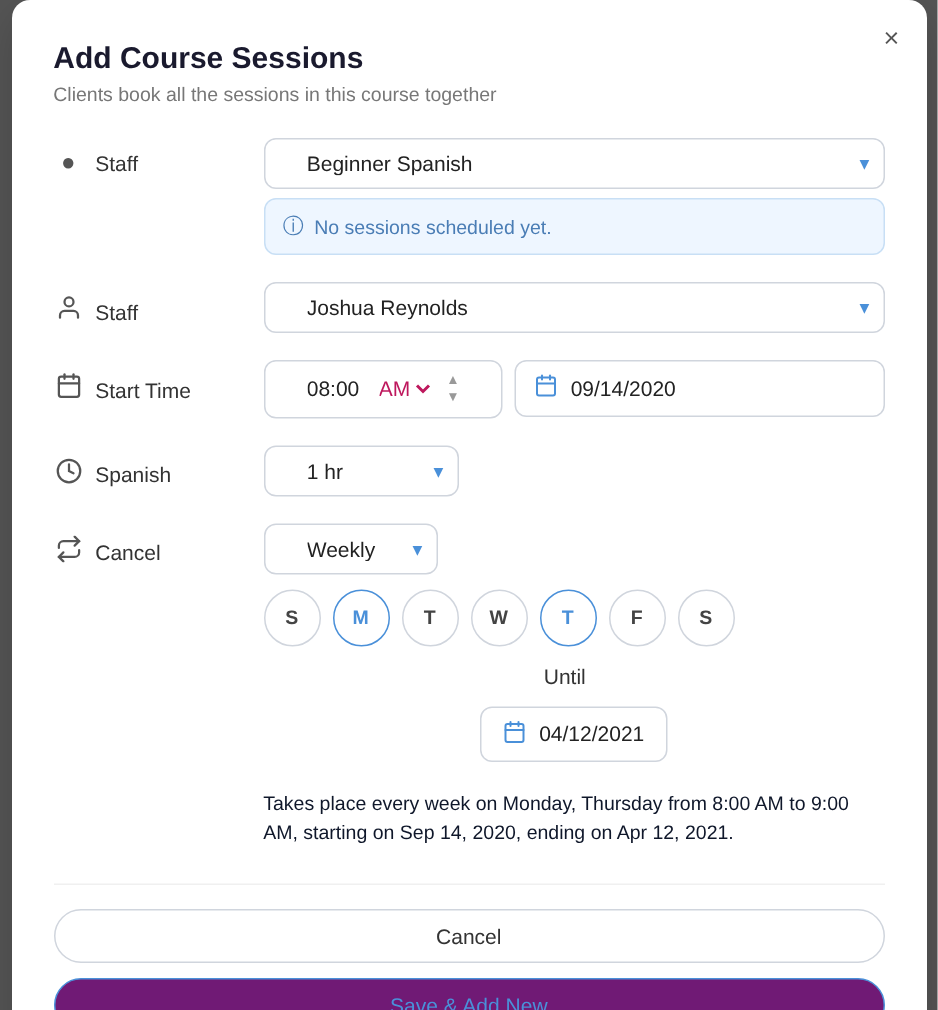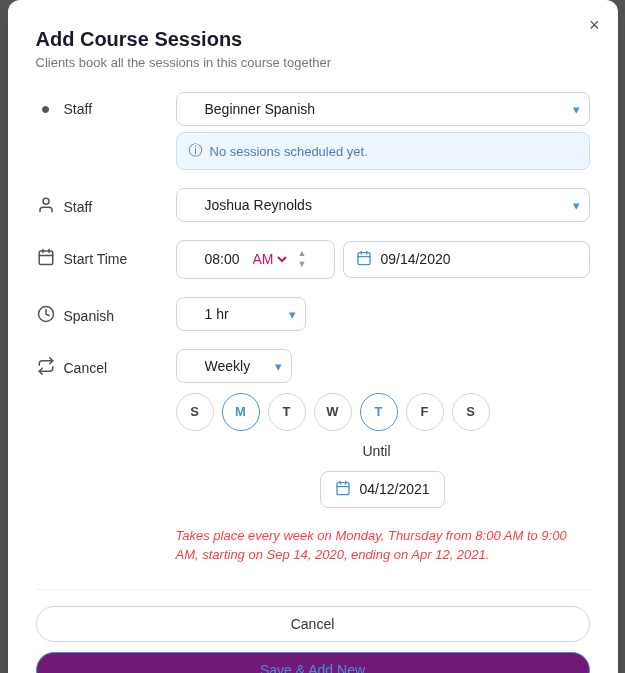--- a/index.html
+++ b/index.html
@@ -214,25 +214,24 @@
       padding: 8px 14px;
       font-size: 14px;
       color: #222;
       display: flex;
       align-items: center;
       gap: 8px;
       background: #fff;
     }
     .summary-text {
       font-size: 13px;
-      color: #ef4444;
+      color: #0f172a;
       margin-top: 0;
       line-height: 1.5;
       margin-left: 140px;
-      font-style: italic;
     }
     .footer-buttons {
       display: flex;
       justify-content: flex-end;
       gap: 10px;
       margin-top: 24px;
       padding-top: 16px;
       border-top: 1px solid #f0f0f0;
       flex-direction: column;
     }

